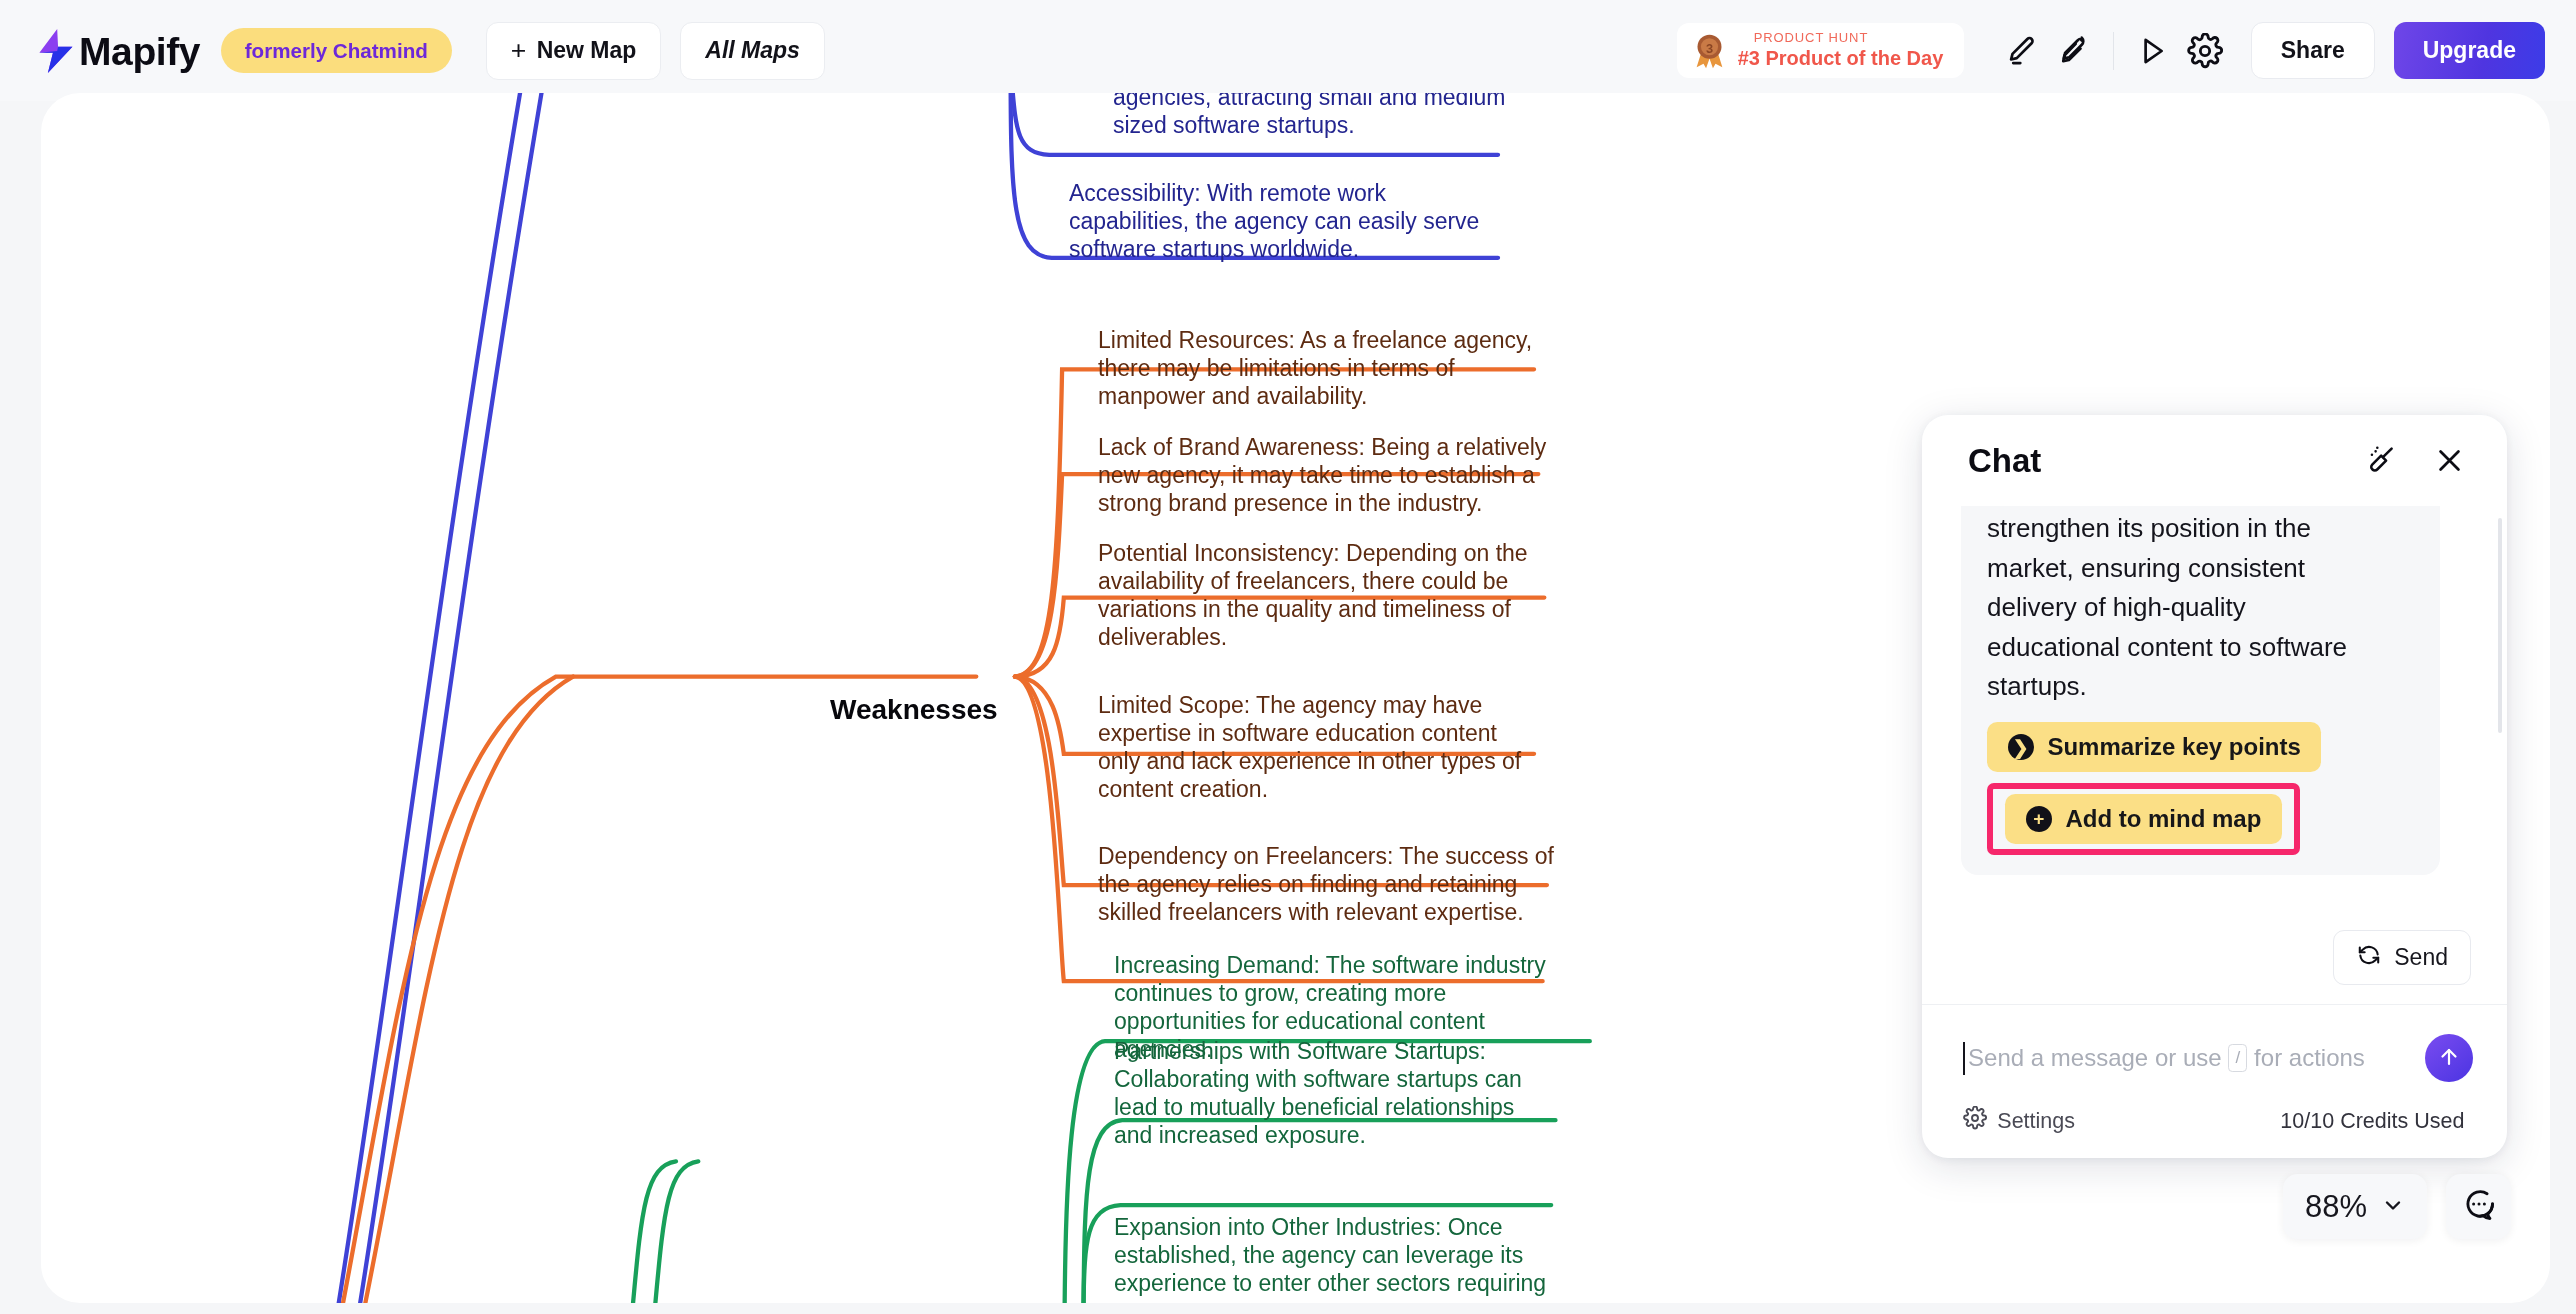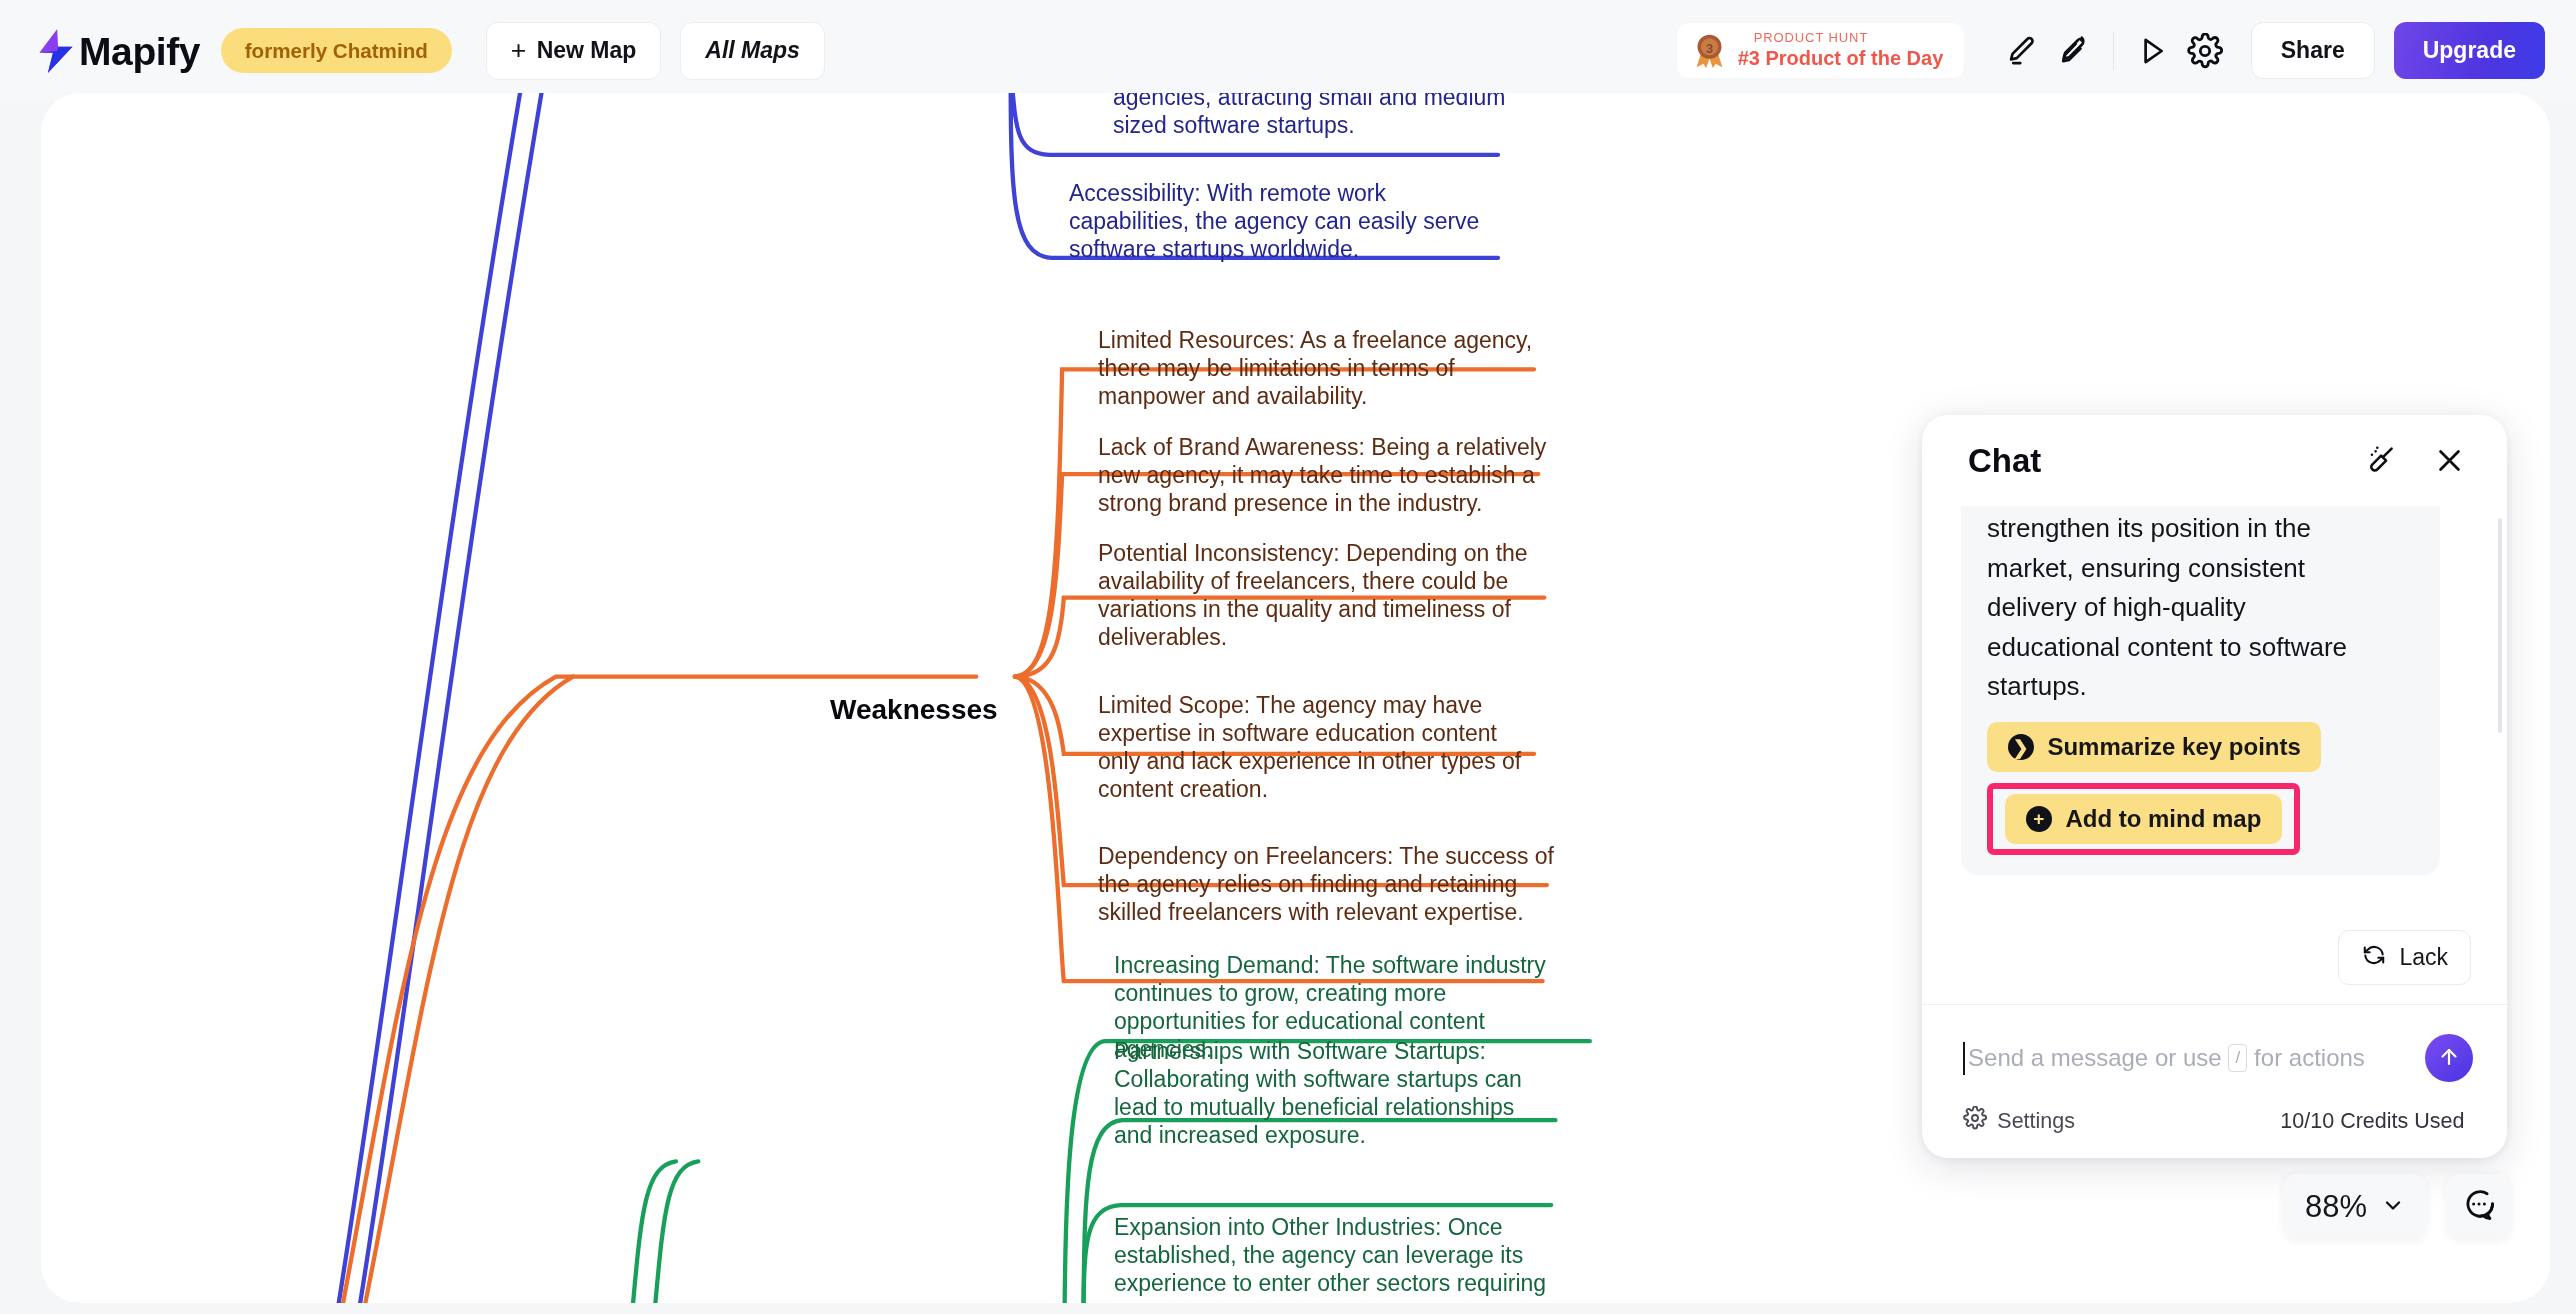--- a/index.html
+++ b/index.html
@@ -16,21 +16,21 @@
     width: 2576px; height: 101px;
     background: #f7f8fa;
     display: flex; align-items: center;
   }
   #brand-group { display: flex; align-items: flex-end; gap: 4px; margin-left: 36px; }
   #logo-mark { width: 39px; height: 46px; flex: none; }
   #brand-name {
     font-size: 39px; font-weight: 700; color: #0c0c14; letter-spacing: -0.4px;
   }
   #formerly-badge {
-    background: #fbdd7d; color: #a16207;
+    background: #fbdd7d; color: #6d28d9;
     border-radius: 857px; padding: 10.3px 24px;
     font-size: 20.6px; font-weight: 600; white-space: nowrap;
     margin-left: 20.6px;
   }
   .hdr-btn {
     background: #ffffff; border: 0.9px solid #ebedf1; border-radius: 12px;
     height: 58px; display: flex; align-items: center; gap: 10.3px;
     padding: 0 24px; font-size: 23px; font-weight: 600; color: #121219;
     cursor: pointer; white-space: nowrap;
   }
@@ -403,21 +403,21 @@
   <div id="retry-row">
     <div id="retry-btn">
       <span>
         <svg width="26" height="26" viewBox="0 0 24 24" fill="none" stroke="#0d0d14" stroke-width="1.9" stroke-linecap="round" stroke-linejoin="round">
           <path d="M20 11.5a8 8 0 0 0-13.6-4.6L3.5 9.5"></path>
           <path d="M3.5 5v4.5H8"></path>
           <path d="M4 12.5a8 8 0 0 0 13.6 4.6l2.9-2.6"></path>
           <path d="M20.5 19v-4.5H16"></path>
         </svg>
       </span>
-      <span>Lack</span>
+      <span>Send</span>
     </div>
   </div>
 
   <div id="chat-footer">
     <div id="input-row">
       <div id="msg-input-wrap">
         <span id="caret"></span>
         <input id="msg-input" type="text" value="" style="">
         <span id="placeholder-vis">
           <span>Send a message or use</span>

